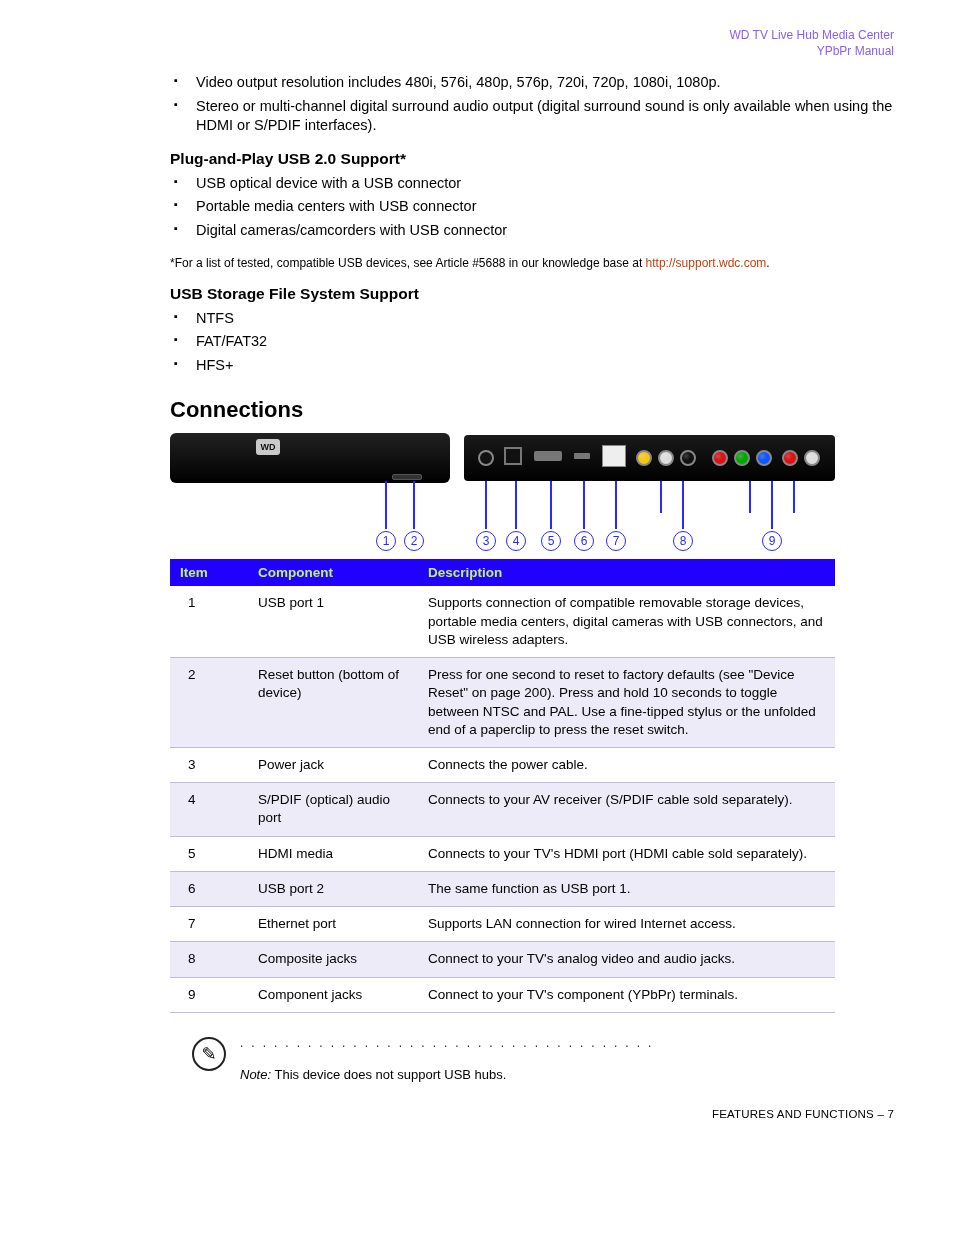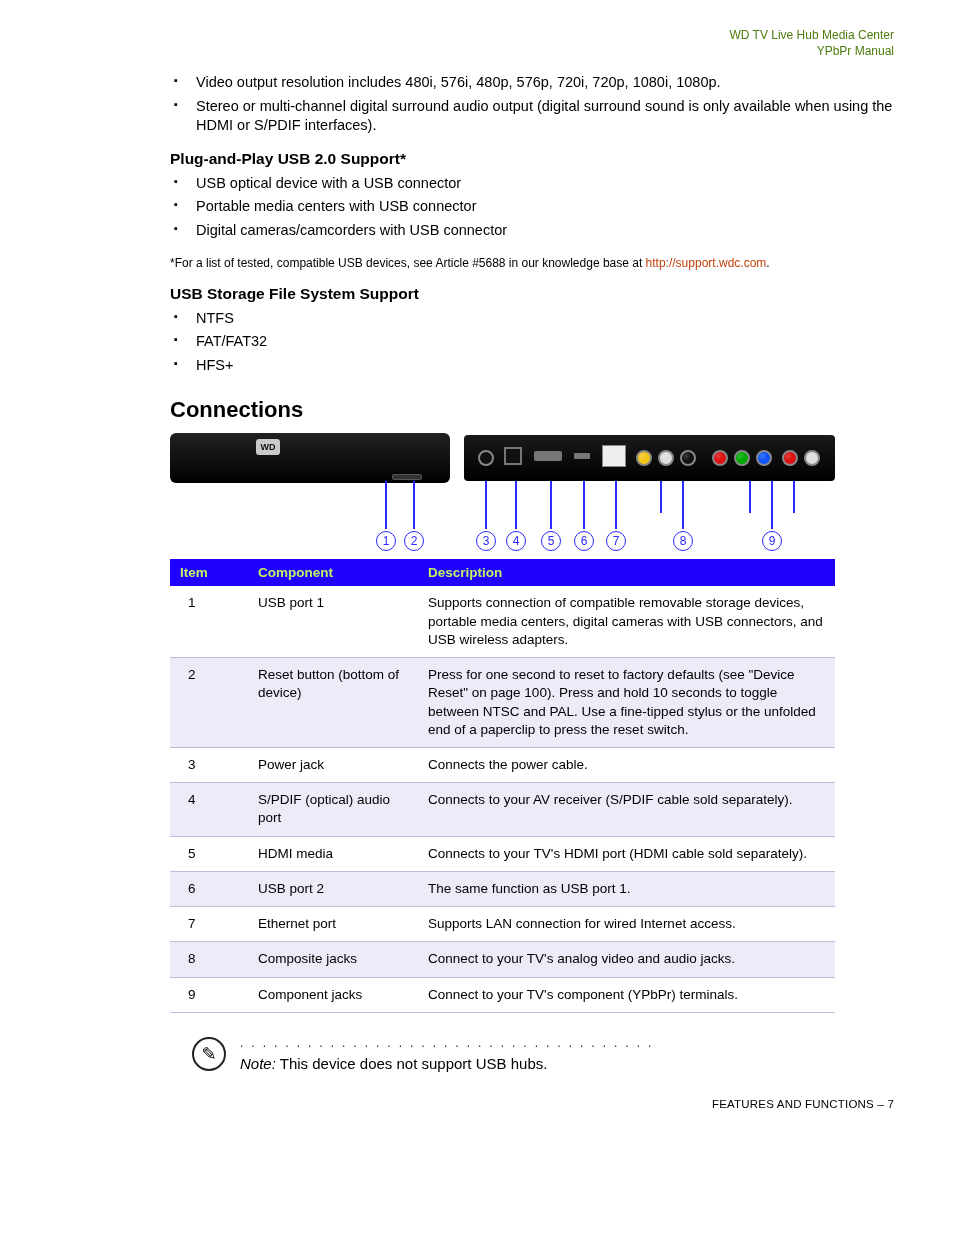--- a/index.html
+++ b/index.html
@@ -10,21 +10,21 @@
     font-size: 14.5px;
     width: 954px;
     box-sizing: border-box;
     background: #fff;
   }
   .header-right {
     text-align: right;
     font-size: 12px;
     line-height: 1.3;
     margin-bottom: 14px;
-    color: #4d7c0f;
+    color: #8b5cf6;
   }
   .content-col {
     margin-left: 110px;
   }
   ul.bullets {
     list-style: none;
     padding-left: 0;
     margin: 6px 0 14px 0;
   }
   ul.bullets > li {
@@ -158,21 +158,21 @@
     width:30px; height:30px; border:2px solid #222; border-radius:50%;
     display:flex; align-items:center; justify-content:center;
     flex:0 0 30px; font-size:18px;
   }
   .note-text-wrap { flex:1; }
   .dots {
     letter-spacing: 8px;
     color:#222; font-size:12px; line-height:1;
     overflow:hidden; white-space:nowrap; width:420px;
   }
-  .note-text { font-size:15px; margin-top:6px; }
+  .note-text { font-size:13px; margin-top:18px; }
   .note-text .lbl { font-style: italic; }
   .page-footer {
     text-align: right;
     font-size: 11.5px;
     margin-top: 26px;
     letter-spacing: 0.2px;
   }
 </style>
 </head>
 <body>
@@ -264,21 +264,21 @@
     </thead>
     <tbody>
       <tr>
         <td class="itemcol">1</td>
         <td class="compcol">USB port 1</td>
         <td>Supports connection of compatible removable storage devices, portable media centers, digital cameras with USB connectors, and USB wireless adapters.</td>
       </tr>
       <tr class="alt">
         <td class="itemcol">2</td>
         <td class="compcol">Reset button (bottom of device)</td>
-        <td>Press for one second to reset to factory defaults (see "Device Reset" on page 100). Press and hold 10 seconds to toggle between NTSC and PAL. Use a fine-tipped stylus or the unfolded end of a paperclip to press the reset switch.</td>
+        <td>Press for one second to reset to factory defaults (see "Device Reset" on page 200). Press and hold 10 seconds to toggle between NTSC and PAL. Use a fine-tipped stylus or the unfolded end of a paperclip to press the reset switch.</td>
       </tr>
       <tr>
         <td class="itemcol">3</td>
         <td class="compcol">Power jack</td>
         <td>Connects the power cable.</td>
       </tr>
       <tr class="alt">
         <td class="itemcol">4</td>
         <td class="compcol">S/PDIF (optical) audio port</td>
         <td>Connects to your AV receiver (S/PDIF cable sold separately).</td>

